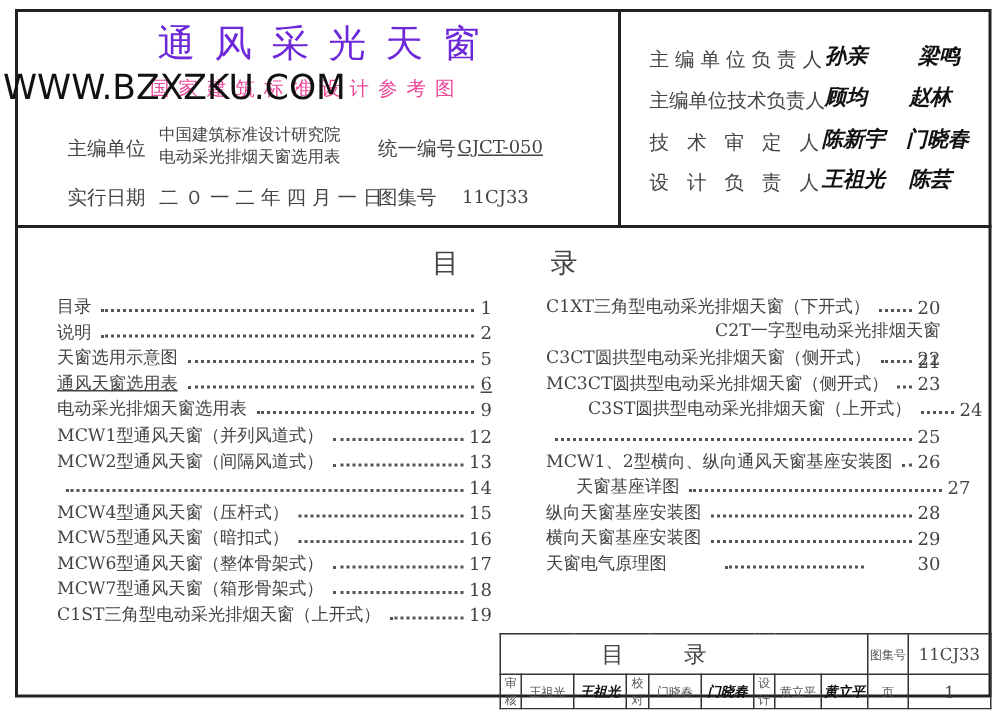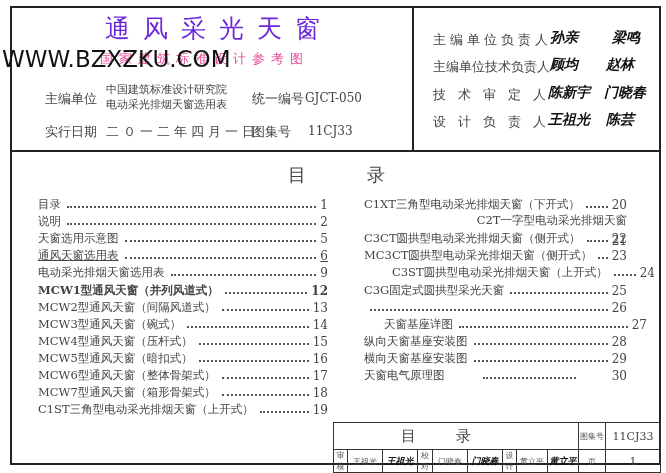--- a/index.html
+++ b/index.html
@@ -37,21 +37,21 @@
 <div class="hline" style="left:10px; top:150px; width:651px;"></div>
 
 <div class="abs title">通风采光天窗</div>
 <div class="abs subtitle">国家建筑标准设计参考图</div>
 <div class="abs watermark">WWW.BZXZKU.COM</div>
 
 <div class="abs lbl" style="left:45px; top:90px;">主编单位</div>
 <div class="abs small" style="left:106px; top:82px;">中国建筑标准设计研究院</div>
 <div class="abs small" style="left:106px; top:97px;">电动采光排烟天窗选用表</div>
 <div class="abs lbl" style="left:252px; top:90px;">统一编号</div>
-<div class="abs lbl" style="left:305px; top:91px; font-size:12px;">GJCT-050</div>
+<div class="abs lbl" style="left:305px; top:91px; font-size:12px;text-decoration:underline;">GJCT-050</div>
 
 <div class="abs lbl" style="left:45px; top:123px;">实行日期</div>
 <div class="abs lbl" style="left:106px; top:123px; letter-spacing:4px;">二０一二年四月一日</div>
 <div class="abs lbl" style="left:252px; top:123px;">图集号</div>
 <div class="abs lbl" style="left:308px; top:124px; font-size:12px;">11CJ33</div>
 
 <div class="abs sig-label" style="left:433px; top:31px; letter-spacing:4px;">主编单位负责人</div>
 <div class="abs sig" style="left:550px; top:29px;">孙亲</div>
 <div class="abs sig" style="left:612px; top:29px;">梁鸣</div>
 
@@ -89,32 +89,31 @@
   <div class="toc-row" style="top:51px; width:290px;text-decoration:underline;">
       <span class="t">通风天窗选用表</span>
       <span class="dots"></span>
       <span class="p">6</span>
     </div>
   <div class="toc-row" style="top:68px; width:290px;">
       <span class="t">电动采光排烟天窗选用表</span>
       <span class="dots"></span>
       <span class="p">9</span>
     </div>
-  <div class="toc-row" style="top:86px; width:290px;font-weight:bold;">
+  <div class="toc-row" style="top:86px; width:290px;">
       <span class="t">MCW1型通风天窗（并列风道式）</span>
       <span class="dots"></span>
       <span class="p">12</span>
     </div>
   <div class="toc-row" style="top:103px; width:290px;">
       <span class="t">MCW2型通风天窗（间隔风道式）</span>
       <span class="dots"></span>
       <span class="p">13</span>
     </div>
   <div class="toc-row" style="top:120px; width:290px;">
-      <span class="t">MCW3型通风天窗（碗式）</span>
       <span class="dots"></span>
       <span class="p">14</span>
     </div>
   <div class="toc-row" style="top:137px; width:290px;">
       <span class="t">MCW4型通风天窗（压杆式）</span>
       <span class="dots"></span>
       <span class="p">15</span>
     </div>
   <div class="toc-row" style="top:154px; width:290px;">
       <span class="t">MCW5型通风天窗（暗扣式）</span>
@@ -158,25 +157,25 @@
       <span class="t">MC3CT圆拱型电动采光排烟天窗（侧开式）</span>
       <span class="dots"></span>
       <span class="p">23</span>
     </div>
   <div class="toc-row" style="top:68px; width:263px;margin-left:28px;">
       <span class="t">C3ST圆拱型电动采光排烟天窗（上开式）</span>
       <span class="dots"></span>
       <span class="p">24</span>
     </div>
   <div class="toc-row" style="top:86px; width:263px;">
-      <span class="t">C3G固定式圆拱型采光天窗</span>
       <span class="dots"></span>
       <span class="p">25</span>
     </div>
   <div class="toc-row" style="top:103px; width:263px;">
+      <span class="t">MCW1、2型横向、纵向通风天窗基座安装图</span>
       <span class="dots"></span>
       <span class="p">26</span>
     </div>
   <div class="toc-row" style="top:120px; width:263px;margin-left:20px;">
       <span class="t">天窗基座详图</span>
       <span class="dots"></span>
       <span class="p">27</span>
     </div>
   <div class="toc-row" style="top:137px; width:263px;">
       <span class="t">纵向天窗基座安装图</span>

